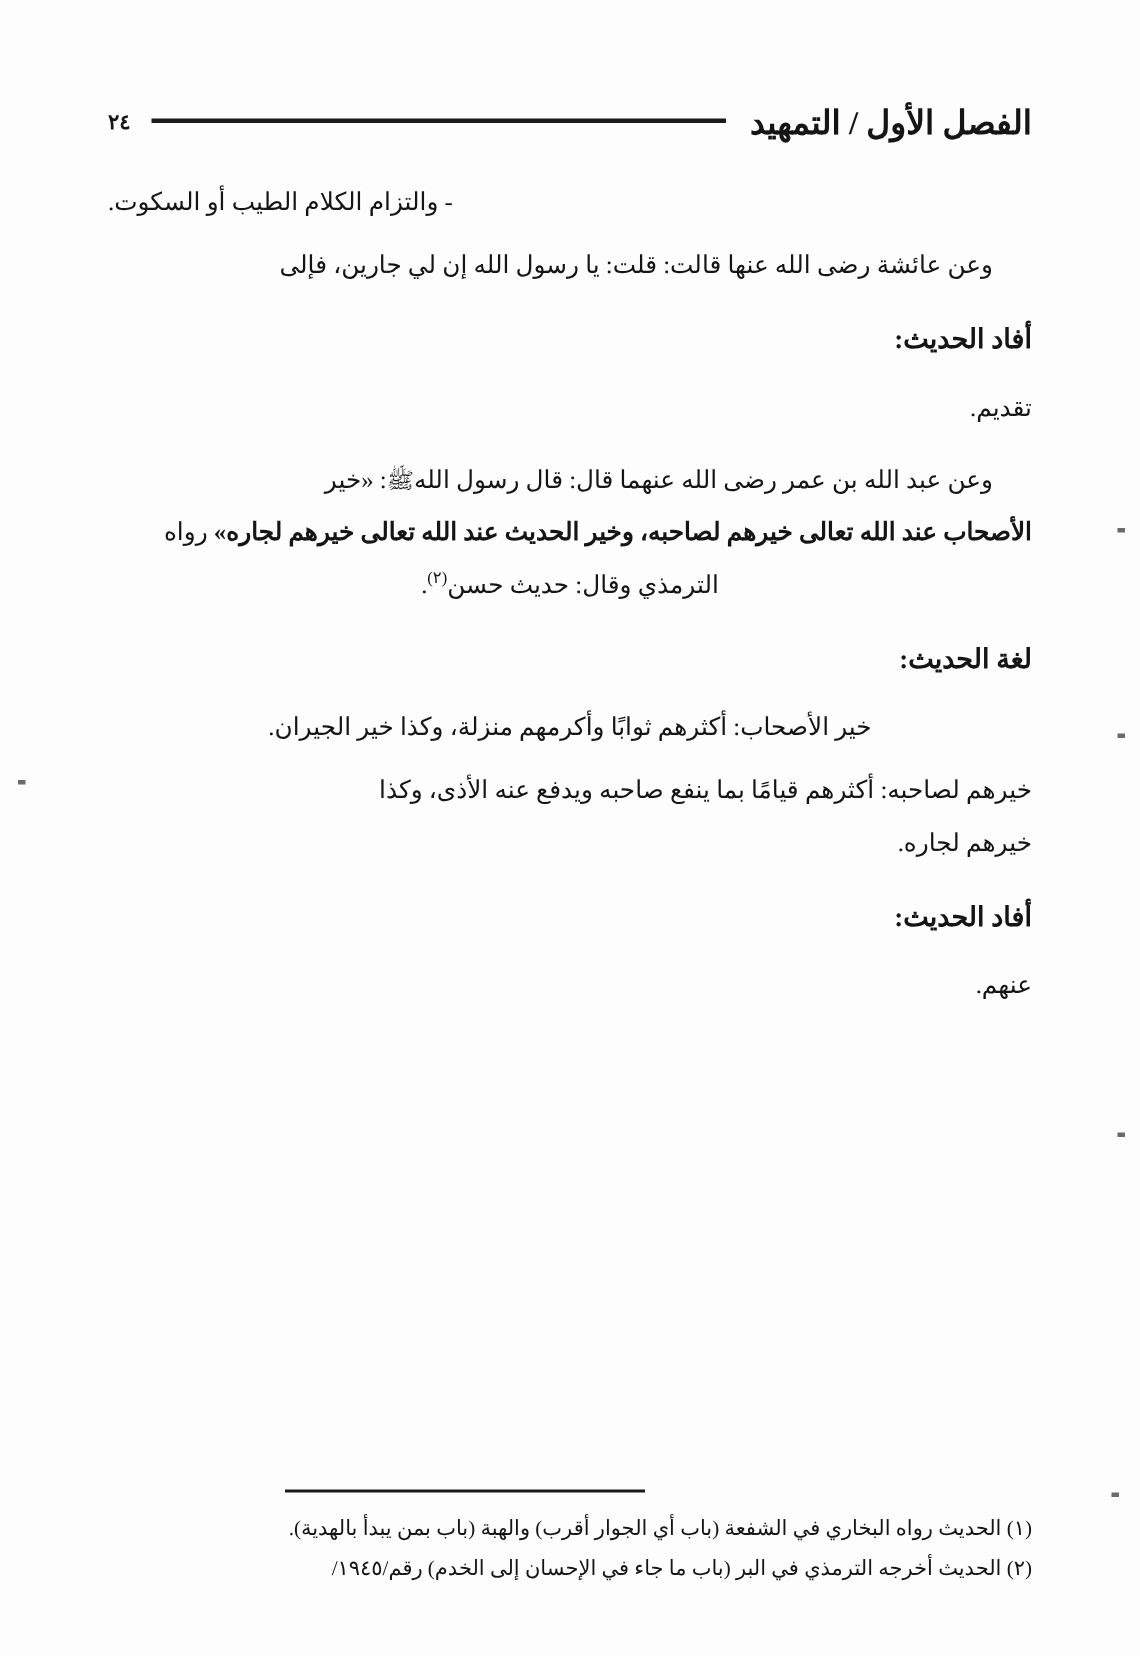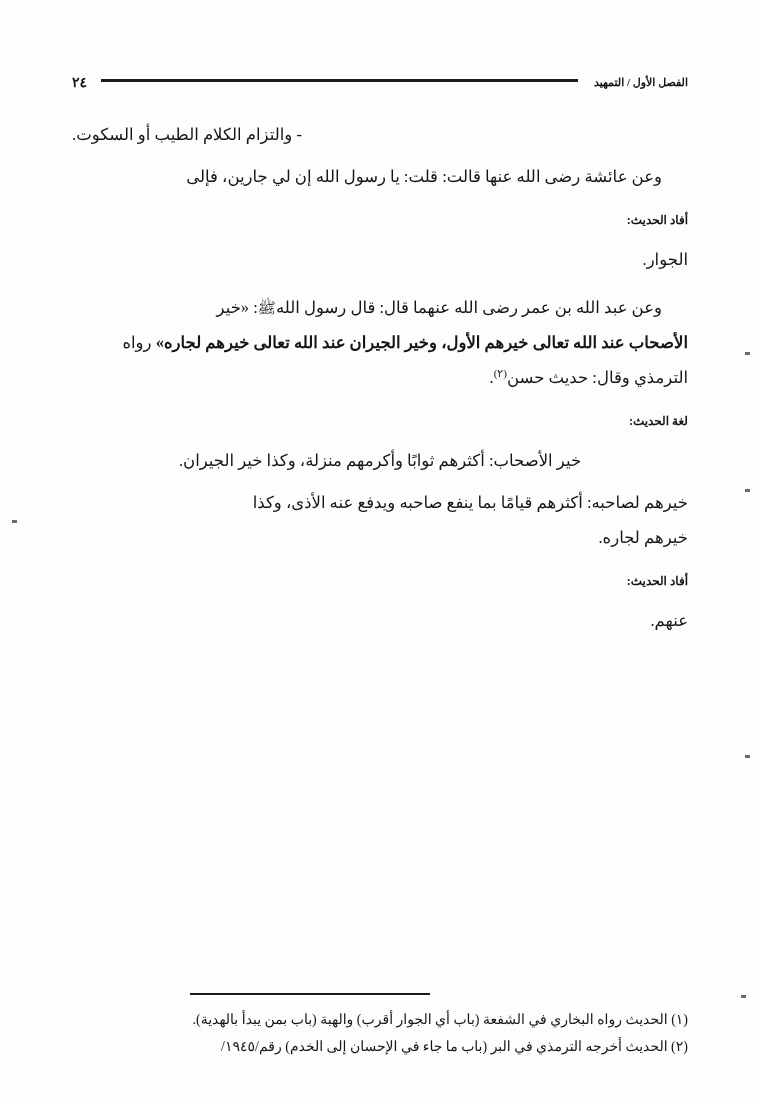--- a/index.html
+++ b/index.html
@@ -22,21 +22,21 @@
     position: absolute;
     top: 66px;
     right: 72px;
     left: 72px;
     height: 32px;
     display: flex;
     align-items: center;
     direction: rtl;
   }
   .header-title {
-    font-size: 11px;
+    font-size: 22px;
     font-weight: bold;
     letter-spacing: 0px;
     white-space: nowrap;
     padding-left: 10px;
   }
   .header-rule {
     flex: 1 1 auto;
     height: 3px;
     background: #1b1b1b;
     margin: 0 6px 4px 6px;
@@ -64,21 +64,21 @@
     text-align: justify;
     text-justify: inter-word;
   }
   .p.indent { text-indent: 26px; }
   .p.dash { text-indent: 0; }
   .spacer-sm { height: 7px; }
   .spacer-md { height: 13px; }
   .lead-line {
     margin: 6px 0 4px 0;
     font-weight: bold;
-    font-size: 12px;
+    font-size: 18px;
     text-align: right;
   }
   .bold-hadith { font-weight: bold; }
   .sup {
     font-size: 11px;
     vertical-align: super;
   }
   .salla {
     font-size: 15px;
     font-family: "DejaVu Sans", sans-serif;
@@ -143,32 +143,32 @@
       <span>وعن عائشة رضى الله عنها قالت: قلت:  يا رسول الله إن لي جارين، فإلى</span>
     </p>
 
     <div class="spacer-sm"></div>
 
     <p class="lead-line">أفاد الحديث:</p>
 
     <div class="spacer-sm"></div>
 
     <p class="p" style="text-align:right;">
-      <span>الجوار.</span>
+      <span>تقديم.</span>
     </p>
 
     <div class="spacer-md"></div>
 
     <p class="p indent">
       <span>وعن عبد الله بن عمر رضى الله عنهما قال: قال رسول الله</span><span class="salla">ﷺ</span><span>: «خير</span>
     </p>
     <p class="p">
-      <span class="bold-hadith">الأصحاب عند الله تعالى خيرهم الأول، وخير الجيران عند الله تعالى خيرهم لجاره»</span><span> رواه</span>
-    </p>
-    <p class="p" style="text-align:right;">
+      <span class="bold-hadith">الأصحاب عند الله تعالى خيرهم لصاحبه، وخير الحديث عند الله تعالى خيرهم لجاره»</span><span> رواه</span>
+    </p>
+    <p class="p" style="text-align:center;">
       <span>الترمذي وقال: حديث حسن</span><span class="sup">(٢)</span><span>.</span>
     </p>
 
     <div class="spacer-sm"></div>
 
     <p class="lead-line">لغة الحديث:</p>
 
     <div class="spacer-sm"></div>
 
     <p class="p" style="text-align:center;">

